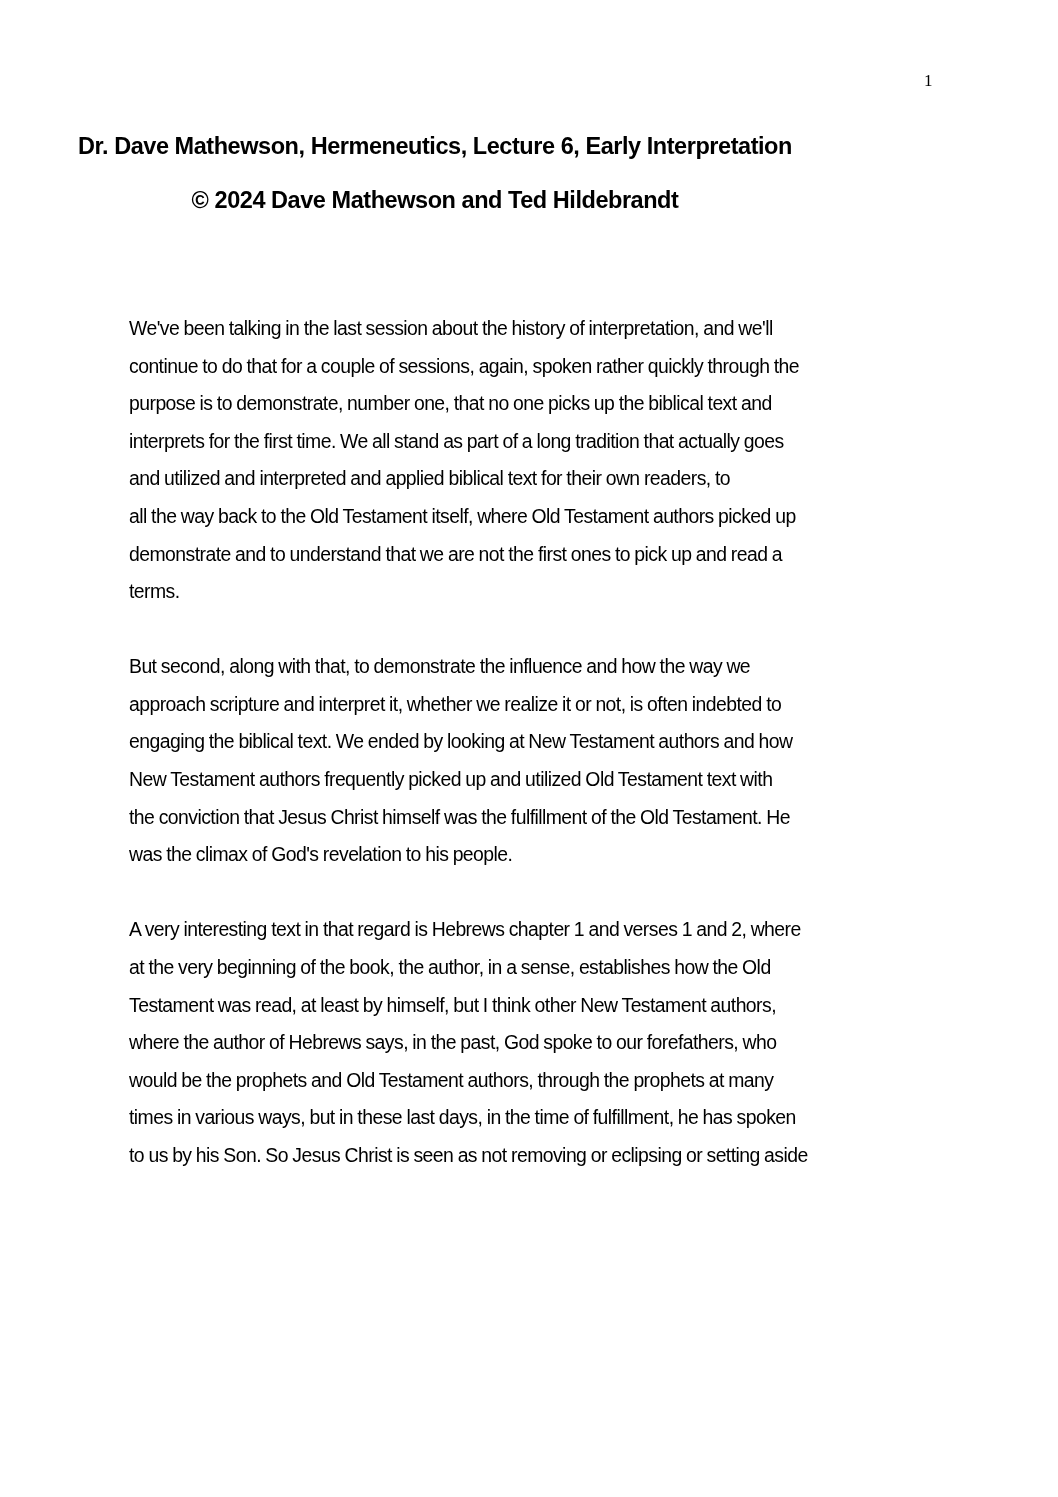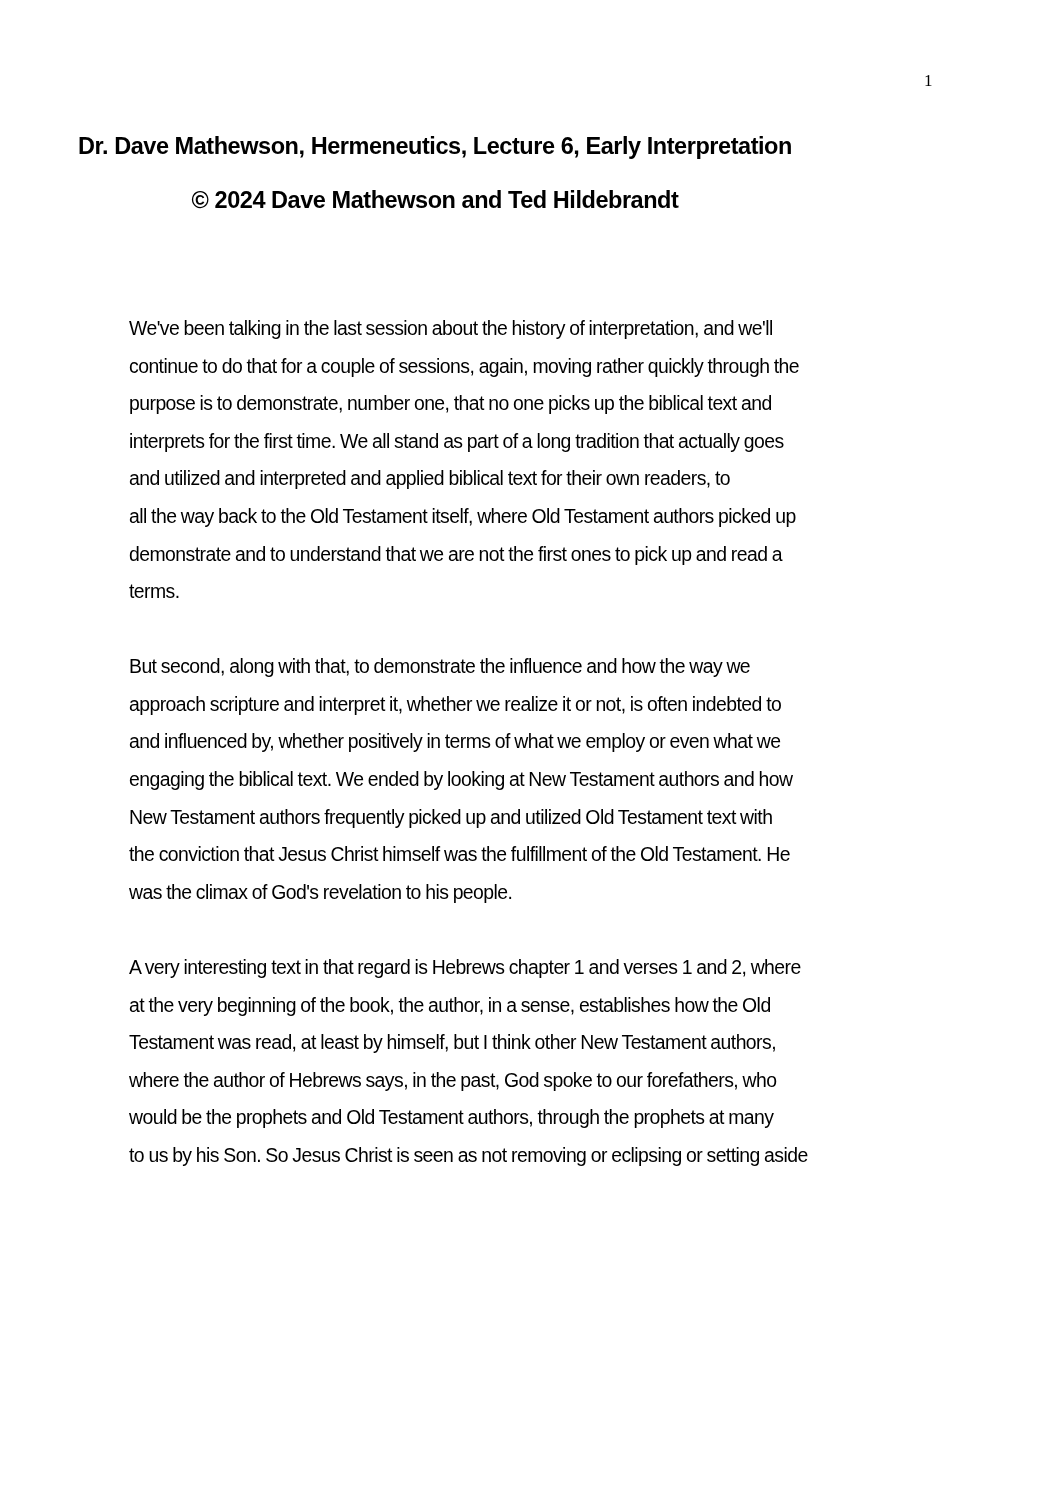--- a/index.html
+++ b/index.html
@@ -64,38 +64,38 @@
 <div class="page-number">1</div>
 
 <div class="title-block">
   <div class="title-line">Dr. Dave Mathewson, Hermeneutics, Lecture 6, Early Interpretation</div>
   <div class="title-line">© 2024 Dave Mathewson and Ted Hildebrandt</div>
 </div>
 
 <div class="body-text">
   <div class="paragraph">
     <div class="line">We've been talking in the last session about the history of interpretation, and we'll</div>
-    <div class="line">continue to do that for a couple of sessions, again, moving rather quickly through the</div>
+    <div class="line">continue to do that for a couple of sessions, again, spoken rather quickly through the</div>
     <div class="line">purpose is to demonstrate, number one, that no one picks up the biblical text and</div>
     <div class="line">interprets for the first time. We all stand as part of a long tradition that actually goes</div>
     <div class="line">and utilized and interpreted and applied biblical text for their own readers, to</div>
     <div class="line">all the way back to the Old Testament itself, where Old Testament authors picked up</div>
     <div class="line">demonstrate and to understand that we are not the first ones to pick up and read a</div>
     <div class="line">terms.</div>
   </div>
   <div class="paragraph">
     <div class="line">But second, along with that, to demonstrate the influence and how the way we</div>
     <div class="line">approach scripture and interpret it, whether we realize it or not, is often indebted to</div>
-    <div class="line">and influenced by, whether positively in terms of what we employ or even what we</div>
     <div class="line">engaging the biblical text. We ended by looking at New Testament authors and how</div>
     <div class="line">New Testament authors frequently picked up and utilized Old Testament text with</div>
     <div class="line">the conviction that Jesus Christ himself was the fulfillment of the Old Testament. He</div>
     <div class="line">was the climax of God's revelation to his people.</div>
   </div>
   <div class="paragraph">
     <div class="line">A very interesting text in that regard is Hebrews chapter 1 and verses 1 and 2, where</div>
     <div class="line">at the very beginning of the book, the author, in a sense, establishes how the Old</div>
     <div class="line">Testament was read, at least by himself, but I think other New Testament authors,</div>
     <div class="line">where the author of Hebrews says, in the past, God spoke to our forefathers, who</div>
     <div class="line">would be the prophets and Old Testament authors, through the prophets at many</div>
+    <div class="line">times in various ways, but in these last days, in the time of fulfillment, he has spoken</div>
     <div class="line">to us by his Son. So Jesus Christ is seen as not removing or eclipsing or setting aside</div>
   </div>
 </div>
 
 </body></html>

